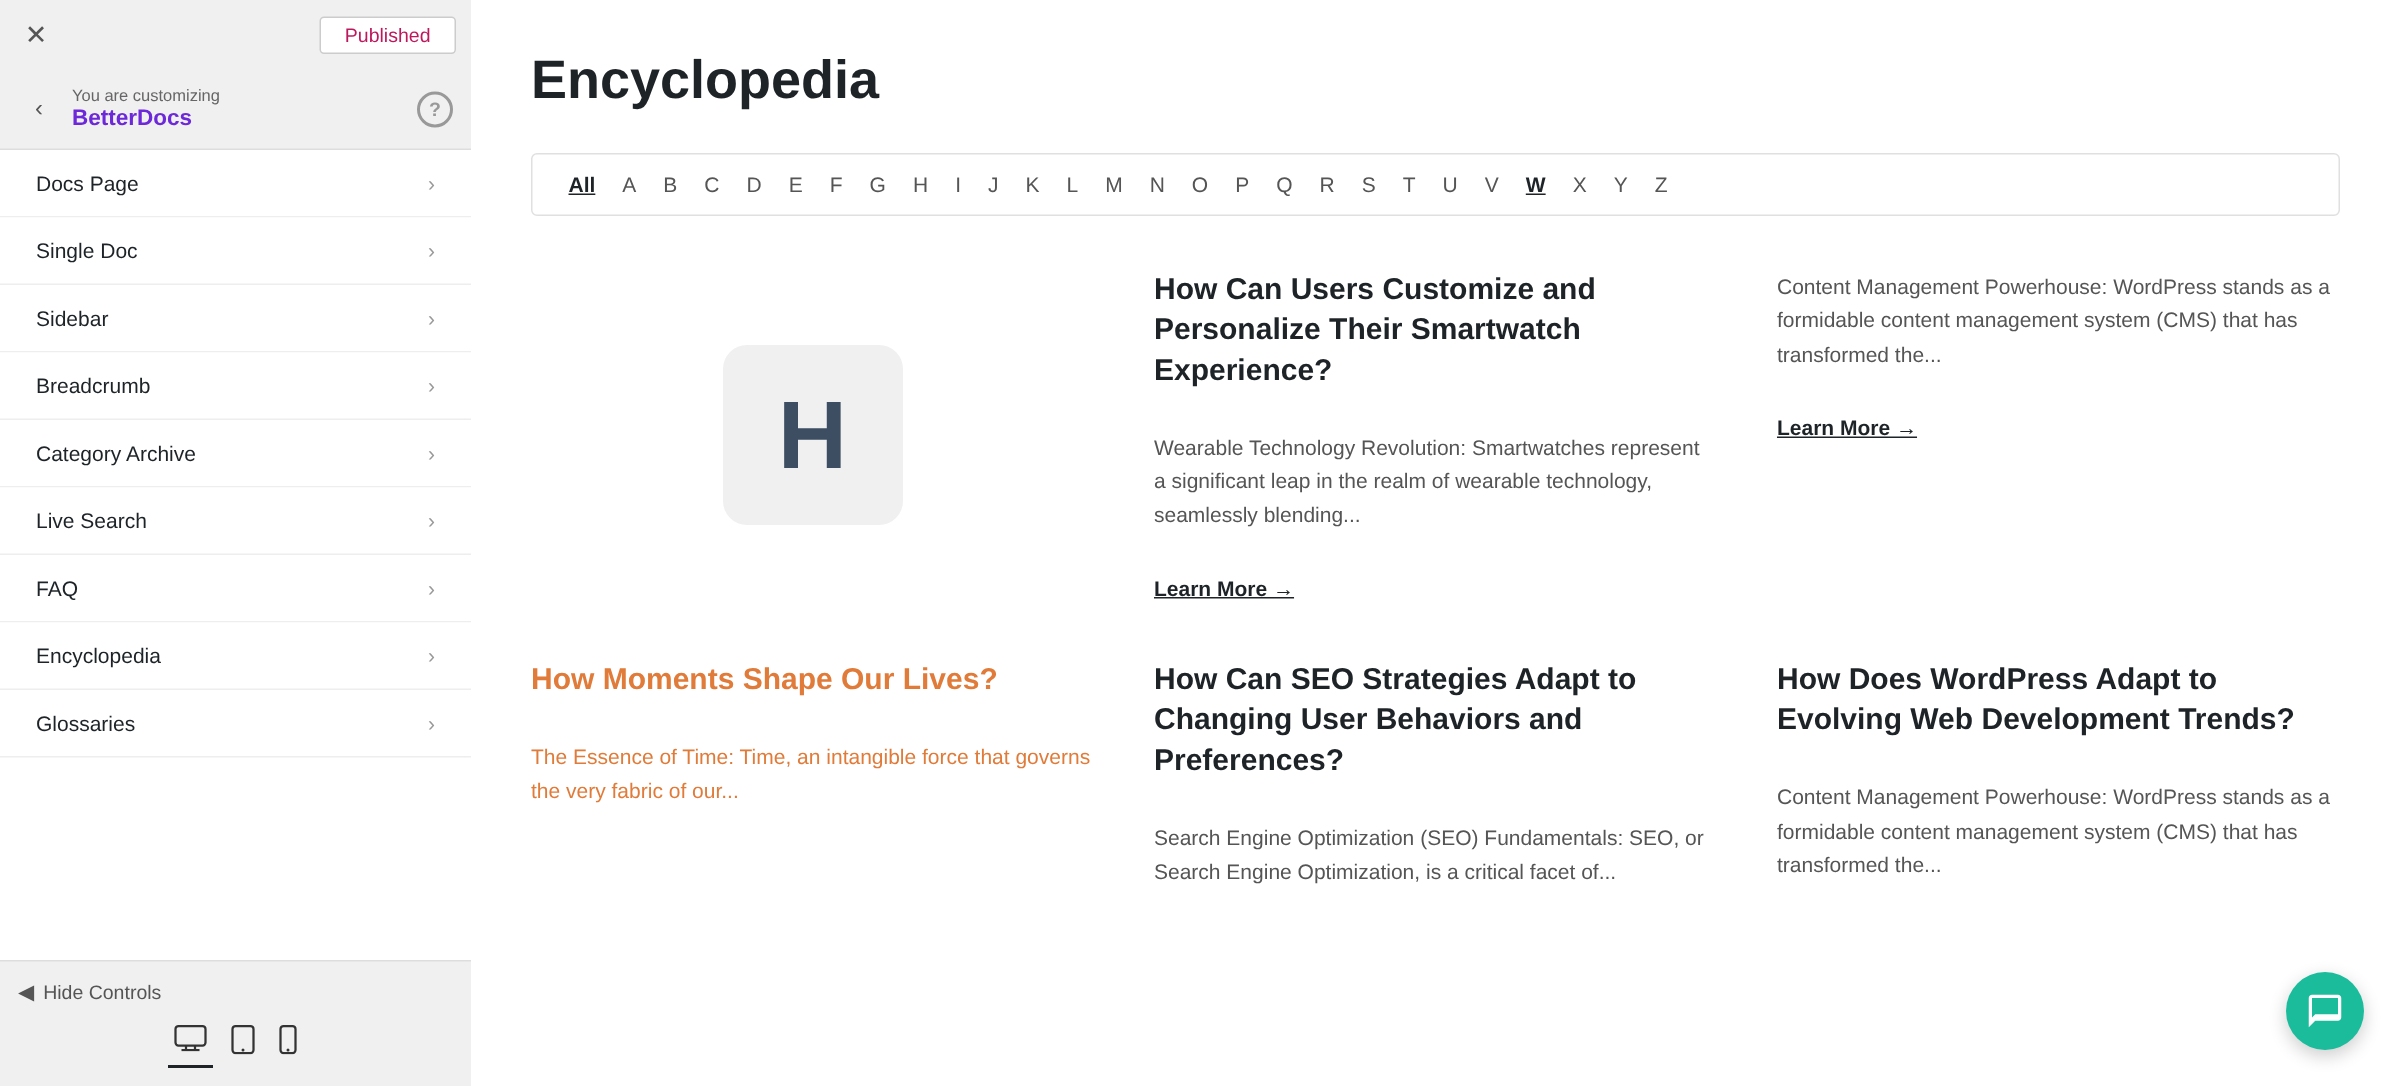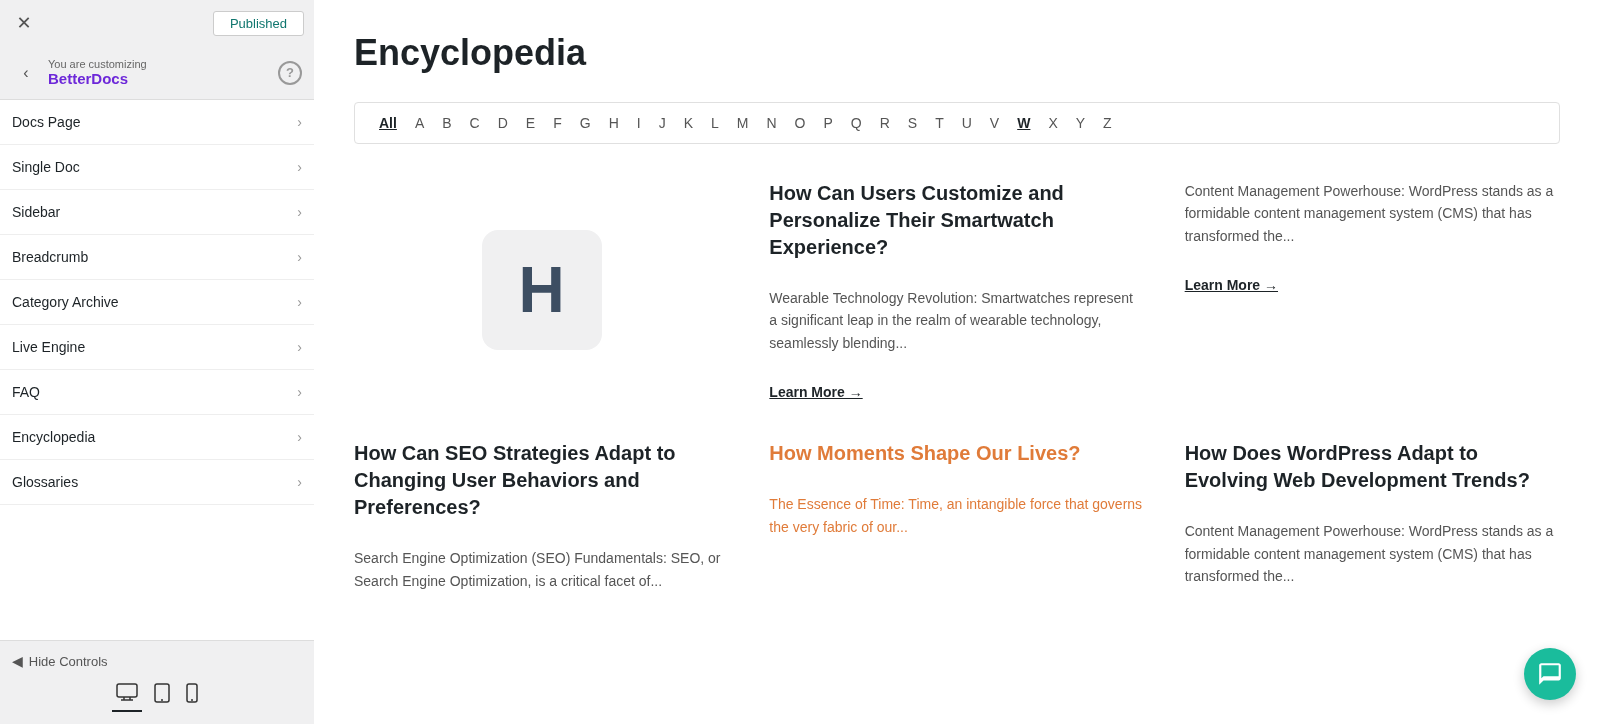--- a/index.html
+++ b/index.html
@@ -31,21 +31,21 @@
       background: none; border: none; cursor: pointer;
       color: #555; font-size: 18px;
     }
 
     .published-btn {
       background: #fff;
       border: 1px solid #ccc;
       border-radius: 3px;
       padding: 4px 16px;
       font-size: 13px;
-      color: #0f766e;
+      color: #be185d;
       cursor: pointer;
       font-weight: 500;
     }
 
     .sidebar-header {
       display: flex;
       align-items: center;
       padding: 8px 12px;
       background: #f0f0f1;
       border-bottom: 1px solid #ddd;
@@ -67,21 +67,21 @@
       border-radius: 50%; border: 2px solid #999;
       background: none; cursor: pointer;
       font-size: 13px; color: #999; font-weight: bold;
       display: flex; align-items: center; justify-content: center;
     }
 
     .sidebar-menu { flex: 1; overflow-y: auto; background: #fff; }
 
     .menu-item {
       display: flex; align-items: center; justify-content: space-between;
-      padding: 14px 12px;
+      padding: 14px 24px;
       border-bottom: 1px solid #eee;
       cursor: pointer;
       background: #fff;
       transition: background 0.15s;
     }
     .menu-item-label { font-size: 14px; color: #1d2327; }
     .menu-item-chevron { color: #999; font-size: 14px; }
 
     .sidebar-bottom {
       padding: 12px;
@@ -238,21 +238,21 @@
     </div>
     <div class="menu-item">
       <span class="menu-item-label">Breadcrumb</span>
       <span class="menu-item-chevron">›</span>
     </div>
     <div class="menu-item">
       <span class="menu-item-label">Category Archive</span>
       <span class="menu-item-chevron">›</span>
     </div>
     <div class="menu-item">
-      <span class="menu-item-label">Live Engine</span>
+      <span class="menu-item-label">Live Search</span>
       <span class="menu-item-chevron">›</span>
     </div>
     <div class="menu-item">
       <span class="menu-item-label">FAQ</span>
       <span class="menu-item-chevron">›</span>
     </div>
     <div class="menu-item">
       <span class="menu-item-label">Encyclopedia</span>
       <span class="menu-item-chevron">›</span>
     </div>
@@ -341,27 +341,27 @@
       <div class="article-excerpt">Content Management Powerhouse: WordPress stands as a formidable content management system (CMS) that has transformed the...</div>
       <a class="learn-more">Learn More →</a>
     </div>
   </div>
 
   <div style="height:40px;"></div>
 
   <div class="articles-grid">
 
     <div class="article-card">
+      <div class="article-title-orange">How Moments Shape Our Lives?</div>
+      <div class="article-excerpt-orange">The Essence of Time: Time, an intangible force that governs the very fabric of our...</div>
+    </div>
+
+    <div class="article-card">
       <div class="article-title">How Can SEO Strategies Adapt to Changing User Behaviors and Preferences?</div>
       <div class="article-excerpt">Search Engine Optimization (SEO) Fundamentals: SEO, or Search Engine Optimization, is a critical facet of...</div>
-    </div>
-
-    <div class="article-card">
-      <div class="article-title-orange">How Moments Shape Our Lives?</div>
-      <div class="article-excerpt-orange">The Essence of Time: Time, an intangible force that governs the very fabric of our...</div>
     </div>
 
     <div class="article-card">
       <div class="article-title">How Does WordPress Adapt to Evolving Web Development Trends?</div>
       <div class="article-excerpt">Content Management Powerhouse: WordPress stands as a formidable content management system (CMS) that has transformed the...</div>
     </div>
   </div>
 </div>
 
 <div class="chat-widget">

